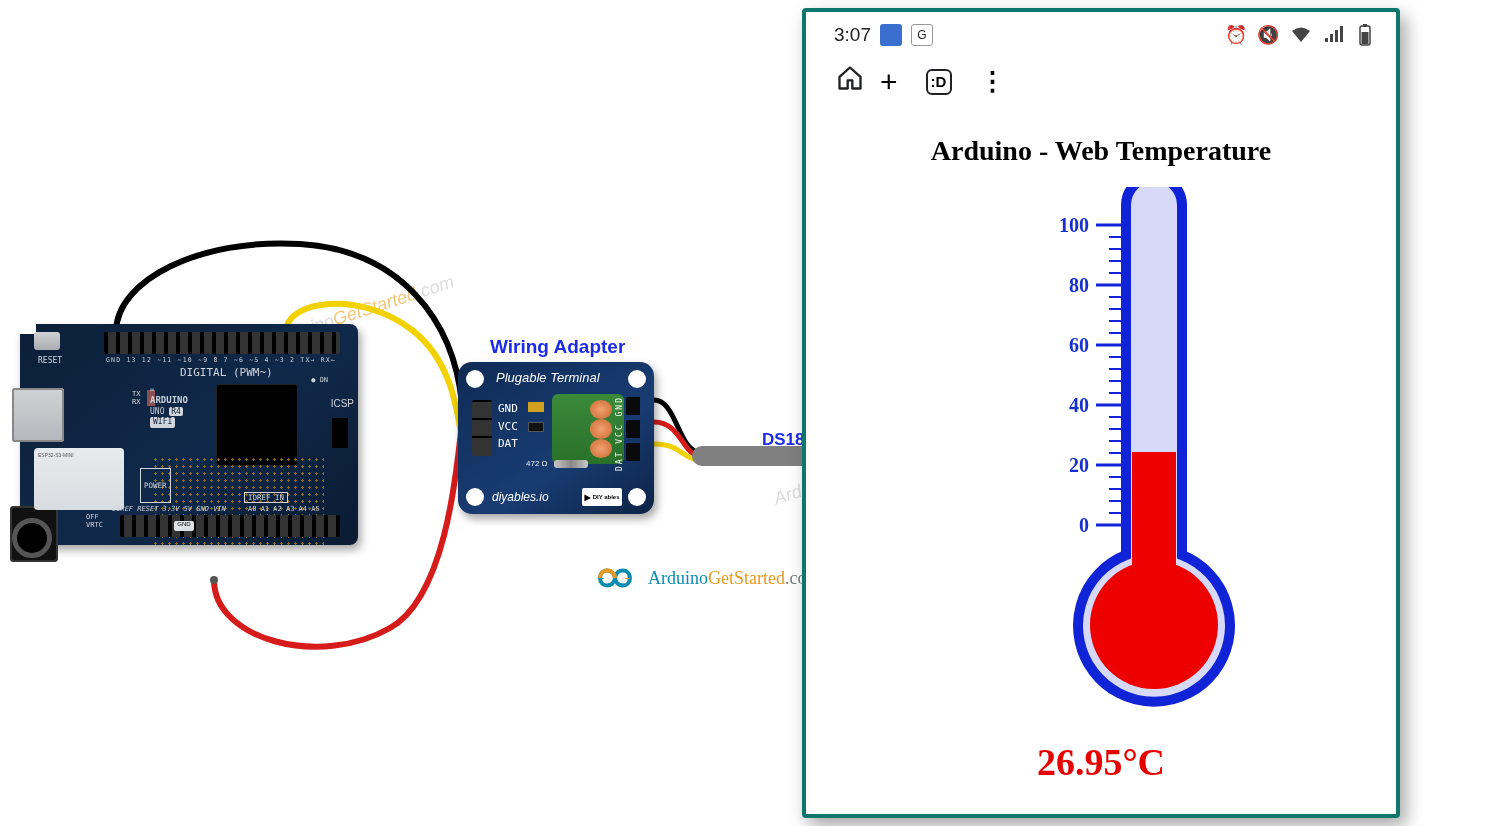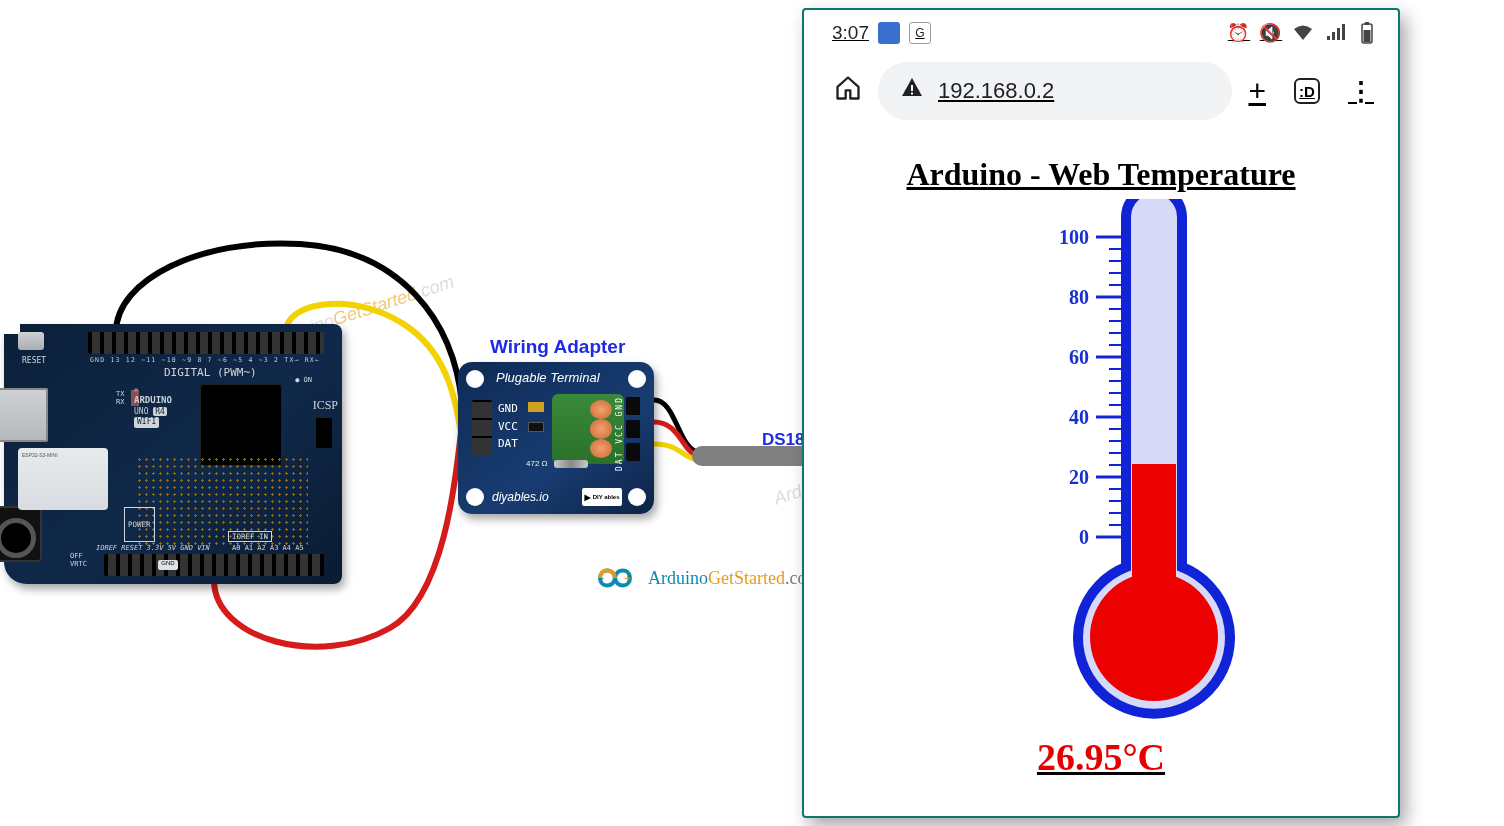--- a/index.html
+++ b/index.html
@@ -26,23 +26,22 @@
   
   .phone {
     position: absolute;
     left: 802px;
     top: 8px;
     width: 598px;
     height: 810px;
     background: #fff;
     border-radius: 4px;
     box-shadow: 6px 8px 18px rgba(0,0,0,.35);
-    border: 2px solid #0f766e;
+    border: 4px solid #0f766e;
     z-index: 20;
-    text-decoration: underline;
   }
   .status-bar {
     display: flex;
     justify-content: space-between;
     align-items: center;
     padding: 12px 20px 4px 28px;
     font-size: 19px;
     color: #222;
   }
   .status-left { display:flex; align-items:center; gap:9px; }
@@ -74,47 +73,47 @@
     display:flex; align-items:center; justify-content:center;
     font-size:15px; font-weight:700;
   }
   .web-page {
     padding: 20px 18px 10px;
     text-align:center;
   }
   .web-title {
     font-family: Georgia, 'Times New Roman', serif;
     font-weight: bold;
-    font-size: 32px;
+    font-size: 28px;
     color:#000;
-    margin-bottom: 6px;
+    margin-bottom: 20px;
   }
   .thermo-svg { display:block; margin:0 auto; }
   .temp-reading {
     font-family: Georgia, 'Times New Roman', serif;
     font-size: 38px;
     font-weight: bold;
     color: #e60000;
-    margin-top: 6px;
+    margin-top: 23px;
   }
   .tick-label {
     font-size:20px;
     fill:#1730d0;
     font-weight:bold;
     font-family: Georgia, serif;
     text-anchor: end;
   }
 
   
   .arduino {
     position: absolute;
-    left: 4px;
+    left: 20px;
     top: 324px;
     width: 338px;
-    height: 260px;
+    height: 221px;
     background: linear-gradient(140deg,#0b1f38 0%, #10294a 55%, #0a1b32 100%);
     border-radius: 8px 8px 8px 22px;
     box-shadow: 3px 5px 8px rgba(0,0,0,.35);
     z-index: 4;
   }
   .arduino::before {
     content:"";
     position:absolute; left:-2px; top:-8px; width:18px; height:18px; background:#fff; border-radius:2px;
   }
   .usb {
@@ -164,21 +163,21 @@
   }
   .logo-area{
     position:absolute; left:130px; top:62px; color:#c7cfd8; font-size:8px; font-family:monospace; line-height:1.3;
   }
   .dotgrid{
     position:absolute; left:132px; top:132px; width:172px; height:90px;
     background-image: radial-gradient(#8a6a18 1.3px, transparent 1.3px);
     background-size: 7px 7px;
   }
   .icsp{position:absolute;right:10px;top:94px;width:16px;height:30px;background:#000;}
-  .icsp-label{position:absolute;right:4px;top:74px;color:#cfd5db;font-size:12px;font-family:Liberation Serif, serif;}
+  .icsp-label{position:absolute;right:4px;top:74px;color:#cfd5db;font-size:10px;font-family:Liberation Sans, sans-serif;}
   .power-lbls{position:absolute;left:92px;bottom:32px;color:#cfd5db;font-size:7px;font-family:monospace;font-style:italic;}
   .analog-lbls{position:absolute;left:228px;bottom:32px;color:#cfd5db;font-size:7px;font-family:monospace;}
   .pwr-txt{position:absolute;left:120px;bottom:42px;color:#cfd5db;font-size:7.5px;font-family:monospace;border:1px solid #cfd5db;padding:12px 3px;}
   .ana-txt{position:absolute;left:224px;bottom:42px;color:#cfd5db;font-size:7.5px;font-family:monospace;border:1px solid #cfd5db;padding:0 3px;}
   .txrx{position:absolute;left:112px;top:66px;color:#cfd5db;font-size:7px;font-family:monospace;line-height:1.2;}
   .txrx .box{display:inline-block;width:8px;height:8px;background:#885050;margin-left:2px;vertical-align:middle;}
   .onled{position:absolute;right:30px;top:52px;color:#cfd5db;font-size:7px;font-family:monospace;}
   .offlabel{position:absolute;left:66px;bottom:16px;color:#cfd5db;font-size:7px;font-family:monospace;}
   .gndtag{position:absolute;left:154px;bottom:14px;width:20px;height:10px;background:#dfe2e5;border-radius:2px;font-size:6px;text-align:center;}
   .reset-btn{position:absolute;left:14px;top:8px;width:26px;height:18px;background:linear-gradient(#cfd2d5,#a9acb0);border-radius:3px;}
@@ -389,30 +388,20 @@
       </span>
     </div>
   </div>
 
   <div class="url-bar">
     <span class="url-home">
       <svg width="28" height="28" viewBox="0 0 24 24">
           <path d="M3 11 L12 3 L21 11 V21 H14 V14 H10 V21 H3 Z" fill="none" stroke="#202124" stroke-width="2" stroke-linejoin="round"></path>
         </svg>
     </span>
-    <div class="url-pill">
-      <span>
-        <svg width="24" height="24" viewBox="0 0 24 24">
-            <path d="M12 2 L22 20 H2 Z" fill="#202124"></path>
-            <rect x="11" y="9" width="2" height="6" fill="#fff"></rect>
-            <rect x="11" y="16.5" width="2" height="2" fill="#fff"></rect>
-          </svg>
-      </span>
-      <span>192.168.0.2</span>
-    </div>
     <div class="url-right">
       <span style="font-size:30px;font-weight:300;">+</span>
       <span class="tabs-icon">:D</span>
       <span style="font-size:26px;font-weight:bold;">⋮</span>
     </div>
   </div>
 
   <div class="web-page">
     <div class="web-title">Arduino - Web Temperature</div>
 

